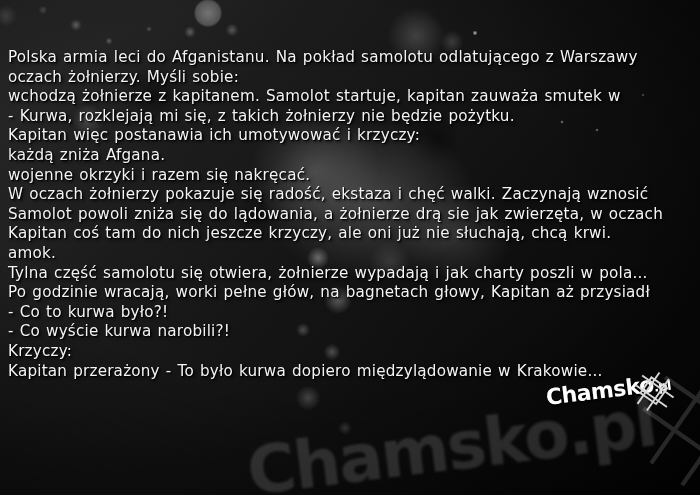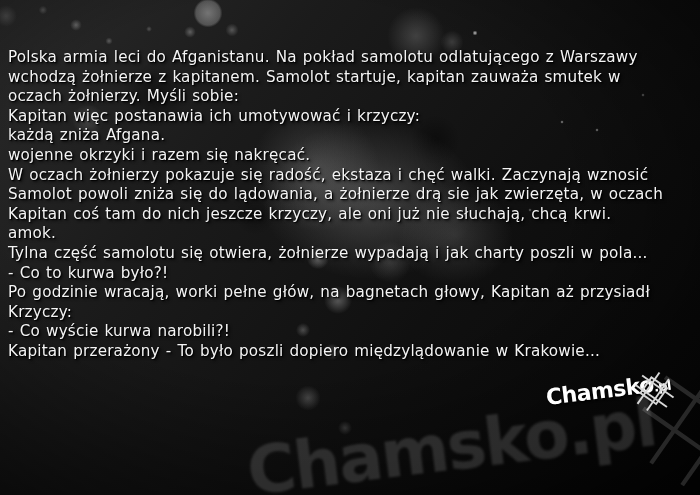--- a/index.html
+++ b/index.html
@@ -102,35 +102,36 @@
     <g transform="rotate(35 24 24)" stroke="#ffffff" stroke-width="1.6" fill="none">
       <line x1="16" y1="2" x2="16" y2="46"></line>
       <line x1="30" y1="2" x2="30" y2="46"></line>
       <line x1="2" y1="17" x2="46" y2="17"></line>
       <line x1="2" y1="31" x2="46" y2="31"></line>
     </g>
   </svg>
 
   <div class="joke">
     <div>Polska armia leci do Afganistanu. Na pokład samolotu odlatującego z Warszawy</div>
+    <div>oczach żołnierzy. Myśli sobie:</div>
     <div>wchodzą żołnierze z kapitanem. Samolot startuje, kapitan zauważa smutek w</div>
-    <div>oczach żołnierzy. Myśli sobie:</div>
+    <div>- Kurwa, rozklejają mi się, z takich żołnierzy nie będzie pożytku.</div>
     <div>Kapitan więc postanawia ich umotywować i krzyczy:</div>
     <div>każdą zniża Afgana.</div>
     <div>wojenne okrzyki i razem się nakręcać.</div>
     <div>W oczach żołnierzy pokazuje się radość, ekstaza i chęć walki. Zaczynają wznosić</div>
     <div>Samolot powoli zniża się do lądowania, a żołnierze drą sie jak zwierzęta, w oczach</div>
     <div>Kapitan coś tam do nich jeszcze krzyczy, ale oni już nie słuchają, chcą krwi.</div>
     <div>amok.</div>
     <div>Tylna część samolotu się otwiera, żołnierze wypadają i jak charty poszli w pola...</div>
+    <div>Po godzinie wracają, worki pełne głów, na bagnetach głowy, Kapitan aż przysiadł</div>
     <div>- Co to kurwa było?!</div>
-    <div>Po godzinie wracają, worki pełne głów, na bagnetach głowy, Kapitan aż przysiadł</div>
+    <div>- Co wyście kurwa narobili?!</div>
     <div>Krzyczy:</div>
-    <div>- Co wyście kurwa narobili?!</div>
-    <div>Kapitan przerażony - To było poszli dopiero międzylądowanie w Krakowie...</div>
+    <div>Kapitan przerażony - To było kurwa dopiero międzylądowanie w Krakowie...</div>
   </div>
 
   <div class="logo">
     <span>Chamsko</span><span class="tld">.pl</span>
   </div>
 
   <svg class="logo-hash" width="46" height="46" viewBox="0 0 48 48">
     <g transform="rotate(35 24 24)" stroke="#d8d8d8" stroke-width="2" fill="none">
       <line x1="17" y1="4" x2="17" y2="44"></line>
       <line x1="29" y1="4" x2="29" y2="44"></line>

